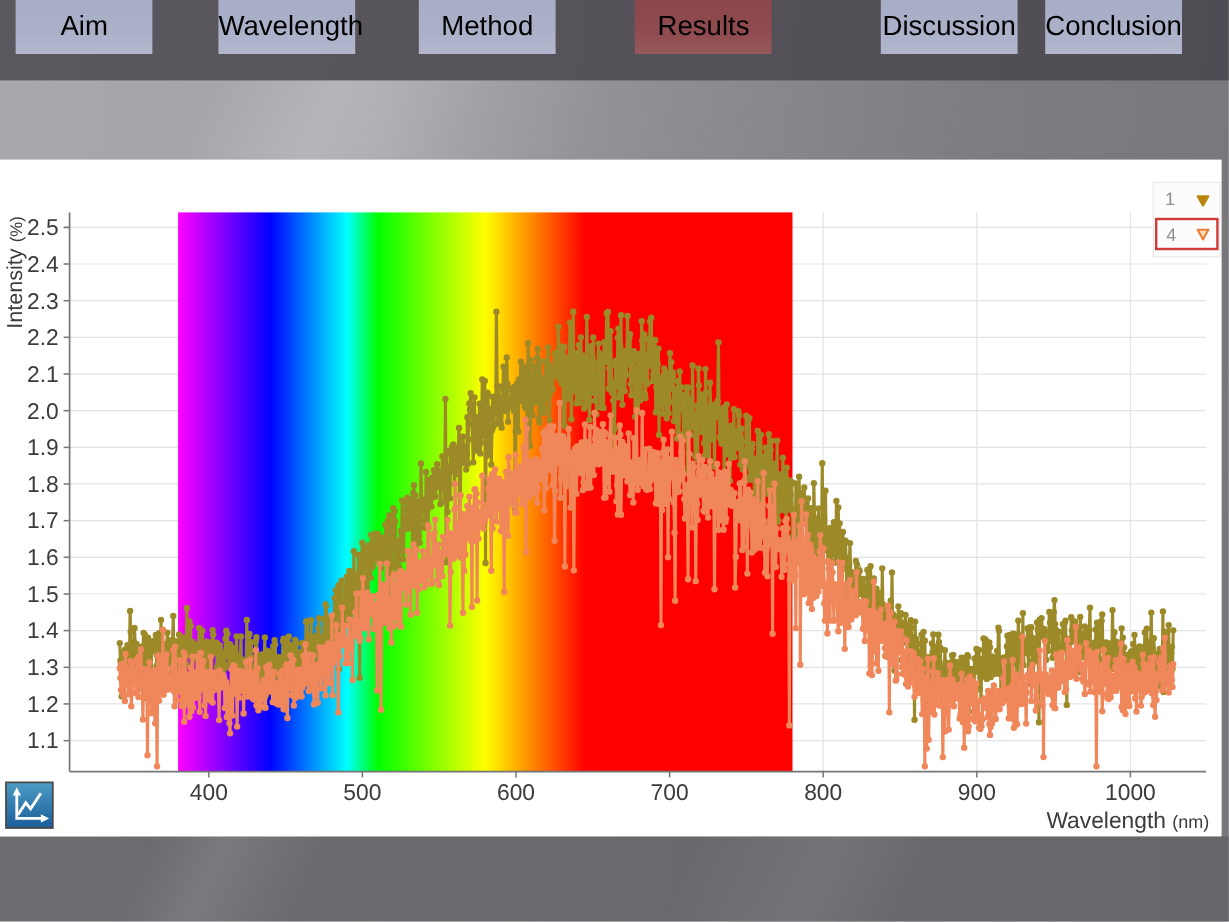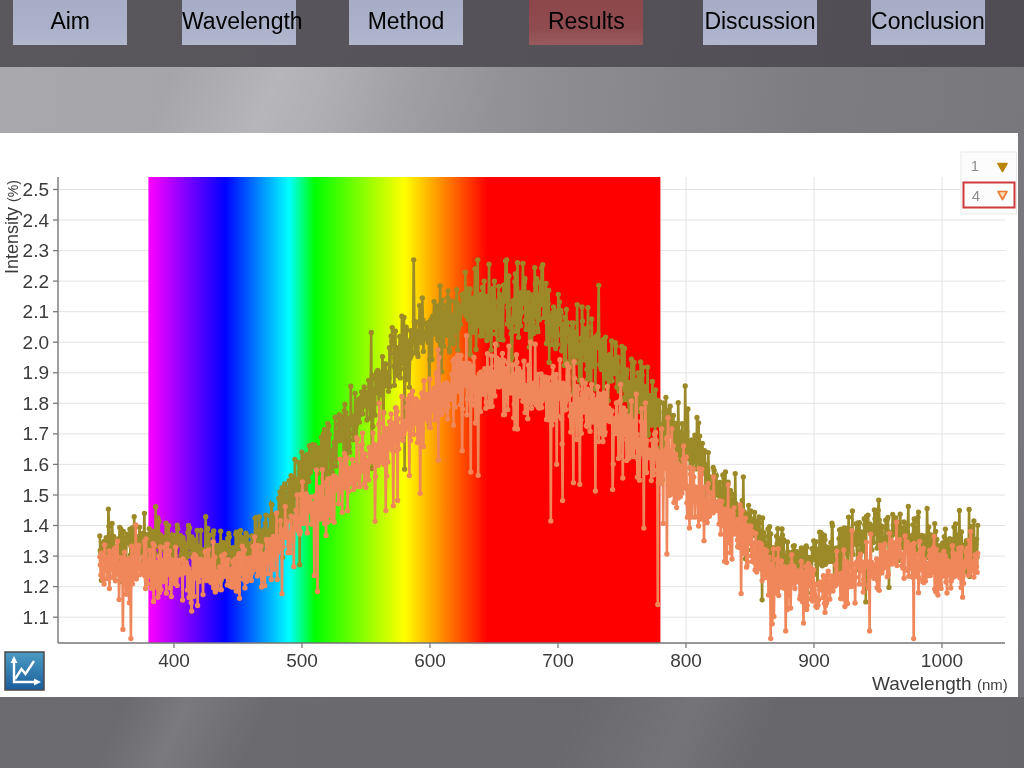--- a/index.html
+++ b/index.html
@@ -20,21 +20,21 @@
 .btn.red { background:linear-gradient(180deg, #8c474b 0%, #8f4b4f 60%, #985a5d 100%); }
 .panel { position:absolute; left:0; top:133px; width:1018px; height:564px; background:#fff; }
 </style></head>
 <body>
 <div class="topbar"></div>
 <div class="bottombar"></div>
 <div class="btn" style="left:13.2px">Aim</div>
 <div class="btn" style="left:182px">Wavelength</div>
 <div class="btn" style="left:349px">Method</div>
 <div class="btn red" style="left:529.3px">Results</div>
-<div class="btn" style="left:703px">Discussion</div>
+<div class="btn" style="left:734px">Discussion</div>
 <div class="btn" style="left:871px">Conclusion</div>
 <div class="panel"><svg width="1018" height="564" viewBox="0 133 1018 564" font-family="Liberation Sans, sans-serif">
 <defs>
 <linearGradient id="spec" x1="0" y1="0" x2="1" y2="0">
 <stop offset="0" stop-color="#ff00ff"></stop>
 <stop offset="0.15" stop-color="#0000ff"></stop>
 <stop offset="0.275" stop-color="#00ffff"></stop>
 <stop offset="0.325" stop-color="#00ff00"></stop>
 <stop offset="0.5" stop-color="#ffff00"></stop>
 <stop offset="0.6625" stop-color="#ff0000"></stop>

